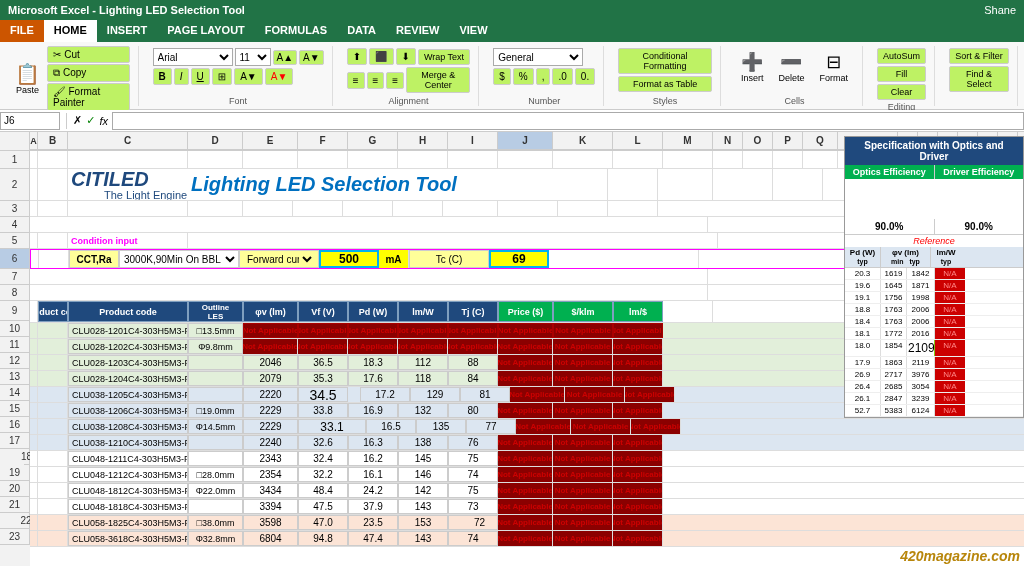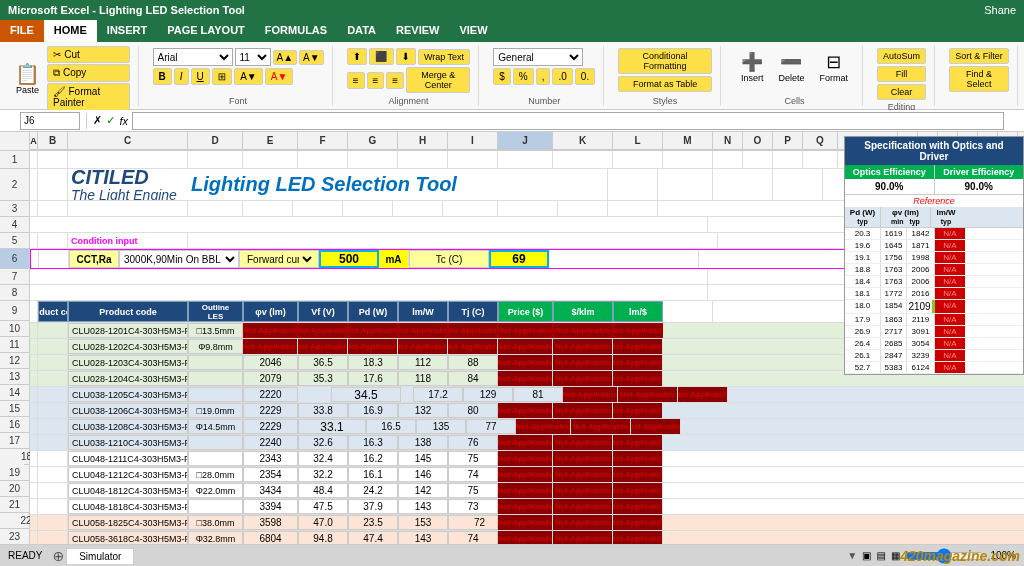--- a/index.html
+++ b/index.html
@@ -4,46 +4,46 @@
   <style>
     * { margin: 0; padding: 0; box-sizing: border-box; }
     body { font-family: Arial, sans-serif; font-size: 11px; background: #d4d4d4; overflow: hidden; width: 1024px; height: 566px; }
     .ribbon-tabs { display: flex; background: #217346; height: 22px; }
     .ribbon-tab { padding: 4px 10px; font-size: 11px; color: #fff; cursor: pointer; font-weight: bold; }
     .ribbon-tab.active { background: #fff; color: #000; }
     .ribbon-body { display: flex; gap: 10px; padding: 4px 6px; height: 68px; background: #f8f8f8; border-bottom: 1px solid #ccc; align-items: flex-start; }
     .ribbon-group { display: flex; flex-direction: column; align-items: center; border-right: 1px solid #ddd; padding-right: 8px; padding-left: 4px; height: 60px; }
     .ribbon-group-label { font-size: 9px; color: #555; margin-top: auto; padding-top: 2px; }
     .ribbon-row { display: flex; align-items: center; gap: 2px; }
-    .rb-btn { background: #fde047; border: 1px solid #ccc; padding: 2px 5px; font-size: 10px; cursor: pointer; border-radius: 2px; }
+    .rb-btn { background: #bef264; border: 1px solid #ccc; padding: 2px 5px; font-size: 10px; cursor: pointer; border-radius: 2px; }
     .rb-btn-large { display: flex; flex-direction: column; align-items: center; font-size: 9px; padding: 3px 6px; cursor: pointer; }
     .rb-icon { width: 22px; height: 22px; display: flex; align-items: center; justify-content: center; font-size: 14px; }
     .font-select { width: 80px; height: 18px; font-size: 10px; border: 1px solid #aaa; }
     .font-size-select { width: 36px; height: 18px; font-size: 10px; border: 1px solid #aaa; }
-    .formula-bar { display: flex; align-items: center; height: 22px; background: #fff; border-bottom: 1px solid #ccc; padding: 0 20px; gap: 4px; }
+    .formula-bar { display: flex; align-items: center; height: 22px; background: #fff; border-bottom: 1px solid #ccc; padding: 0 0; gap: 4px; }
     .name-box { width: 60px; height: 18px; border: 1px solid #aaa; font-size: 11px; padding: 1px 3px; }
     .formula-divider { width: 1px; height: 16px; background: #ccc; margin: 0 2px; }
     .formula-input { flex: 1; height: 18px; border: 1px solid #aaa; font-size: 11px; padding: 1px 3px; }
     .col-header { border-right: 1px solid #ccc; border-bottom: 1px solid #ccc; text-align: center; font-size: 10px; font-weight: bold; color: #333; background: #f2f2f2; height: 18px; display: flex; align-items: center; justify-content: center; flex-shrink: 0; }
     .row-header { border-bottom: 1px solid #ccc; border-right: 1px solid #ccc; text-align: center; font-size: 10px; color: #333; background: #f2f2f2; display: flex; align-items: center; justify-content: center; flex-shrink: 0; }
     .grid-row { display: flex; border-bottom: 1px solid #ddd; }
     .cell { border-right: 1px solid #ddd; font-size: 10px; padding: 1px 3px; overflow: hidden; white-space: nowrap; flex-shrink: 0; display: flex; align-items: center; }
 
     
     .status-bar { height: 22px; background: #d4d4d4; border-top: 1px solid #ccc; display: flex; align-items: center; padding: 0 8px; gap: 10px; justify-content: space-between; }
     .sheet-tabs { display: flex; align-items: center; gap: 2px; }
     .sheet-tab { background: #fff; border: 1px solid #ccc; border-bottom: none; padding: 2px 12px; font-size: 10px; cursor: pointer; }
     .watermark { position: absolute; bottom: 2px; right: 4px; font-size: 14px; font-weight: bold; color: #b8860b; font-style: italic; }
 
     
     .spec-panel { position: absolute; right: 0; top: 136px; width: 180px; background: #fff; border: 1px solid #999; z-index: 10; }
     .spec-panel-header { background: #1f497d; color: #fff; font-weight: bold; font-size: 10px; padding: 3px 5px; text-align: center; }
     .spec-panel-subheader { display: flex; }
     .spec-col-header { flex: 1; background: #00b050; color: #fff; font-size: 9px; font-weight: bold; text-align: center; padding: 2px; border-right: 1px solid #ccc; }
-    .spec-values { display: flex; }
+    .spec-values { display: flex; margin-top: 40px; }
     .spec-value { flex: 1; text-align: center; font-size: 10px; font-weight: bold; padding: 2px; border-right: 1px solid #ccc; border-bottom: 1px solid #ccc; }
     .spec-ref-label { color: #ff0000; font-size: 9px; font-style: italic; text-align: center; padding: 1px; }
 
     
     select { font-size: 10px; height: 18px; border: 1px solid #aaa; background: #fff; }
     input[type=text] { font-size: 10px; height: 18px; border: 1px solid #aaa; padding: 1px 3px; }
 
     .na-cell { background: #8b0000; color: #cc0000; font-size: 8px; font-weight: bold; }
   </style>
 </head>
@@ -276,21 +276,21 @@
               <div class="cell" style="width:60px;"></div>
             </div>
 
             <div class="grid-row" style="height:32px; background:#fff;">
               <div class="cell" style="width:8px;"></div>
               <div class="cell" style="width:30px;"></div>
 
               <div class="cell" style="width:120px; border:none;">
                 <div style="display:flex; flex-direction:column;">
                   <span style="font-size:20px; font-weight:bold; color:#1f497d; font-style:italic; line-height:1;">CITILED</span>
-                  <span style="font-size:14px; color:#1f497d; font-style:italic;">The Light Engine</span>
+                  <span style="font-size:11px; color:#1f497d; margin-left:33px;">The Light Engine</span>
                 </div>
               </div>
 
               <div class="cell" style="width:370px; border:none;">
                 <span style="font-size:20px; font-weight:bold; color:#0070c0; font-style:italic;">Lighting LED Selection Tool</span>
               </div>
               <div class="cell" style="width:50px;"></div>
               <div class="cell" style="width:50px;"></div>
               <div class="cell" style="width:55px;"></div>
               <div class="cell" style="width:60px;"></div>
@@ -438,21 +438,21 @@
               <div class="cell na-cell" style="width:60px; justify-content:center;">Not Applicable</div>
               <div class="cell na-cell" style="width:50px; justify-content:center;">Not Applicable</div>
             </div>
 
             <div class="grid-row" style="height:16px; background:#dce6f1;">
               <div class="cell" style="width:8px;"></div>
               <div class="cell" style="width:30px;"></div>
               <div class="cell" style="width:120px; font-size:9px; border:1px solid #ccc;">CLU038-1205C4-303H5M3-F1</div>
               <div class="cell" style="width:55px; font-size:9px; justify-content:center; border:1px solid #ccc;"></div>
               <div class="cell" style="width:55px; justify-content:center; font-size:10px; border:1px solid #ccc;">2220</div>
-              <div class="cell" style="width:70px; justify-content:center; font-size:12px; border:1px solid #ccc;margin-left:33px;">34.5</div>
+              <div class="cell" style="width:50px; justify-content:center; font-size:14px; border:1px solid #ccc;">34.5</div>
               <div class="cell" style="width:50px; justify-content:center; font-size:10px; border:1px solid #ccc;margin-left:12px;">17.2</div>
               <div class="cell" style="width:50px; justify-content:center; font-size:10px; border:1px solid #ccc;">129</div>
               <div class="cell" style="width:50px; justify-content:center; font-size:10px; border:1px solid #ccc;">81</div>
               <div class="cell na-cell" style="width:55px; justify-content:center;">Not Applicable</div>
               <div class="cell na-cell" style="width:60px; justify-content:center;">Not Applicable</div>
               <div class="cell na-cell" style="width:50px; justify-content:center;">Not Applicable</div>
             </div>
 
             <div class="grid-row" style="height:16px; background:#dce6f1;">
               <div class="cell" style="width:8px;"></div>
@@ -588,37 +588,20 @@
               <div class="cell na-cell" style="width:60px; justify-content:center;">Not Applicable</div>
               <div class="cell na-cell" style="width:50px; justify-content:center;">Not Applicable</div>
             </div>
 
           </div>
         </div>
       </div>
     </div>
   </div>
 
-  <div class="status-bar">
-    <div style="display:flex; align-items:center; gap:10px;">
-      <span style="font-size:10px;">READY</span>
-      <div class="sheet-tabs">
-        <span style="font-size:14px; cursor:pointer; color:#555;">⊕</span>
-        <div class="sheet-tab">Simulator</div>
-      </div>
-    </div>
-    <div style="display:flex; align-items:center; gap:5px;">
-      <span style="font-size:10px; color:#555;">▼</span>
-      <span style="font-size:10px; cursor:pointer;">▣</span>
-      <span style="font-size:10px; cursor:pointer;">▤</span>
-      <span style="font-size:10px; cursor:pointer;">▦</span>
-      <input type="range" min="10" max="200" value="100" style="width: 80px; height: 14px;">
-      <span style="font-size:10px;">100%</span>
-    </div>
-  </div>
 
   <div class="spec-panel">
     <div class="spec-panel-header">Specification with Optics and Driver</div>
     <div class="spec-panel-subheader">
       <div class="spec-col-header" style="background:#00b050;">Optics Efficiency</div>
       <div class="spec-col-header" style="background:#00b050; border-right:none;">Driver Efficiency</div>
     </div>
     <div class="spec-values">
       <div class="spec-value">90.0%</div>
       <div class="spec-value" style="border-right:none;">90.0%</div>
@@ -663,33 +646,33 @@
     </div>
     <div style="display:flex; border-bottom:1px solid #eee;">
       <div style="width:36px; font-size:8px; text-align:center; padding:1px; border-right:1px solid #ddd;">18.1</div>
       <div style="width:26px; font-size:8px; text-align:center; padding:1px; border-right:1px solid #ddd;">1772</div>
       <div style="width:28px; font-size:8px; text-align:center; padding:1px; border-right:1px solid #ddd;">2016</div>
       <div style="width:30px; font-size:8px; text-align:center; padding:1px; background:#cc0000; color:#ff8888;">N/A</div>
     </div>
     <div style="display:flex; border-bottom:1px solid #eee;">
       <div style="width:36px; font-size:8px; text-align:center; padding:1px; border-right:1px solid #ddd;">18.0</div>
       <div style="width:26px; font-size:8px; text-align:center; padding:1px; border-right:1px solid #ddd;">1854</div>
-      <div style="width:28px; font-size:10px; text-align:center; padding:1px; border-right:3px solid #84cc16;">2109</div>
+      <div style="width:28px; font-size:12px; text-align:left; padding:1px; border-right:1px solid #84cc16;">2109</div>
       <div style="width:30px; font-size:8px; text-align:center; padding:1px; background:#cc0000; color:#ff8888;">N/A</div>
     </div>
     <div style="display:flex; border-bottom:1px solid #eee;">
       <div style="width:36px; font-size:8px; text-align:center; padding:1px; border-right:1px solid #ddd;">17.9</div>
       <div style="width:26px; font-size:8px; text-align:center; padding:1px; border-right:1px solid #ddd;">1863</div>
       <div style="width:28px; font-size:8px; text-align:center; padding:1px; border-right:1px solid #ddd;">2119</div>
       <div style="width:30px; font-size:8px; text-align:center; padding:1px; background:#cc0000; color:#ff8888;">N/A</div>
     </div>
     <div style="display:flex; border-bottom:1px solid #eee;">
       <div style="width:36px; font-size:8px; text-align:center; padding:1px; border-right:1px solid #ddd;">26.9</div>
       <div style="width:26px; font-size:8px; text-align:center; padding:1px; border-right:1px solid #ddd;">2717</div>
-      <div style="width:28px; font-size:8px; text-align:center; padding:1px; border-right:1px solid #ddd;">3091</div>
+      <div style="width:28px; font-size:8px; text-align:center; padding:1px; border-right:1px solid #ddd;">3976</div>
       <div style="width:30px; font-size:8px; text-align:center; padding:1px; background:#cc0000; color:#ff8888;">N/A</div>
     </div>
     <div style="display:flex; border-bottom:1px solid #eee;">
       <div style="width:36px; font-size:8px; text-align:center; padding:1px; border-right:1px solid #ddd;">26.4</div>
       <div style="width:26px; font-size:8px; text-align:center; padding:1px; border-right:1px solid #ddd;">2685</div>
       <div style="width:28px; font-size:8px; text-align:center; padding:1px; border-right:1px solid #ddd;">3054</div>
       <div style="width:30px; font-size:8px; text-align:center; padding:1px; background:#cc0000; color:#ff8888;">N/A</div>
     </div>
     <div style="display:flex; border-bottom:1px solid #eee;">
       <div style="width:36px; font-size:8px; text-align:center; padding:1px; border-right:1px solid #ddd;">26.1</div>

